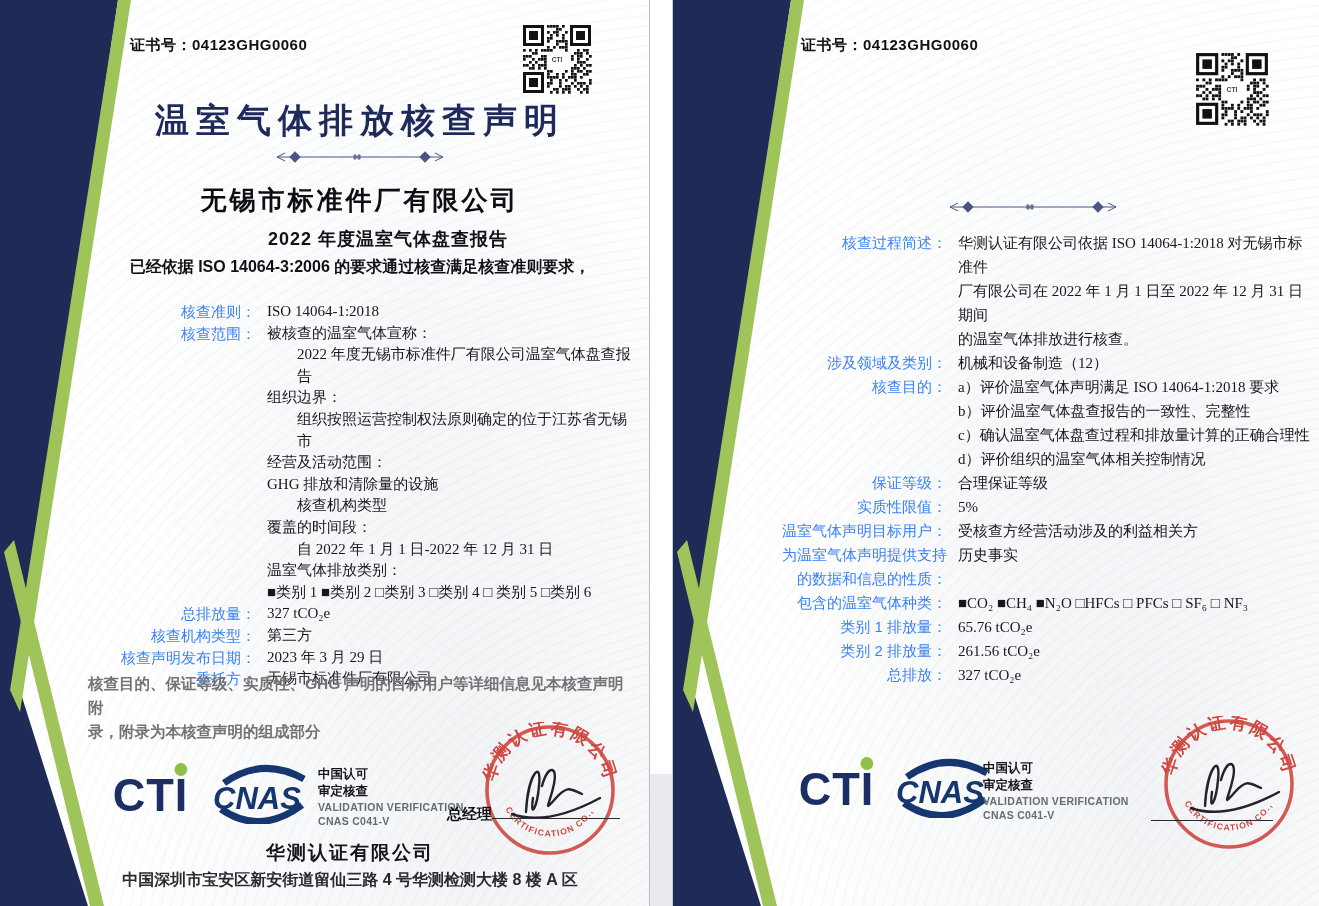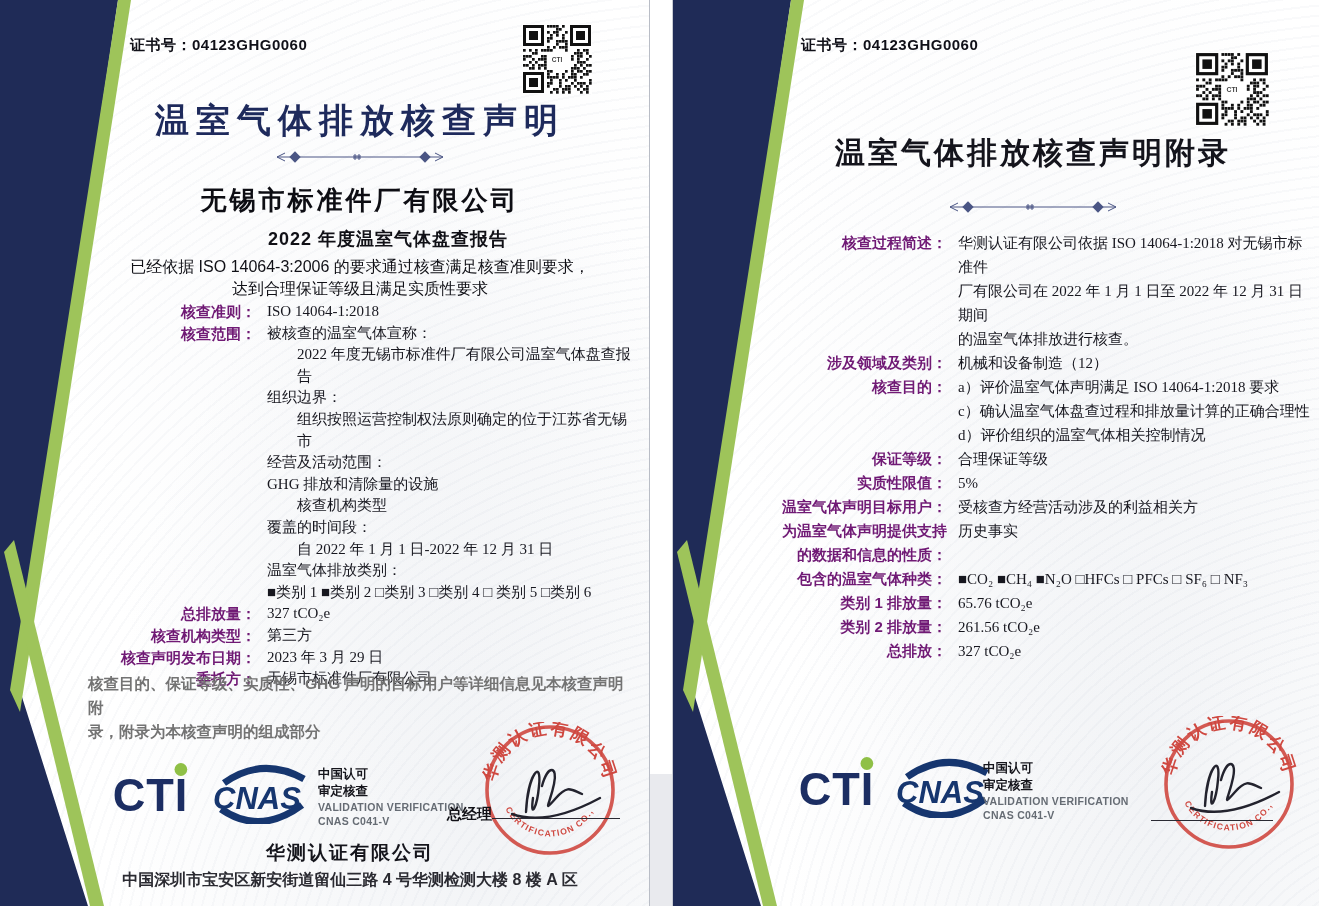--- a/index.html
+++ b/index.html
@@ -43,27 +43,27 @@
   .company{
     position:absolute;left:95px;top:183px;width:530px;text-align:center;z-index:3;
     font-size:26px;font-weight:bold;color:#0d0d13;letter-spacing:3px;
   }
   .report{
     position:absolute;left:95px;top:227px;width:530px;text-align:center;z-index:3;
     font-size:18px;font-weight:bold;color:#101016;letter-spacing:1px;margin-left:28px;
   }
   .stmt{
     position:absolute;left:85px;top:256px;width:550px;text-align:center;z-index:3;
-    font-size:16px;font-weight:normal;color:#101016;line-height:22px;
+    font-size:16px;font-weight:bold;color:#101016;line-height:22px;
   }
   .fields{position:absolute;z-index:3;font-size:15px;color:#17171f;}
   .p1 .fields{left:88px;top:301px;width:545px;line-height:21.6px;}
   .p2 .fields{left:98px;top:231px;width:540px;line-height:24px;}
   .frow{display:flex;align-items:flex-start;}
-  .flab{flex:none;text-align:right;font-weight:bold;color:#701a75;}
+  .flab{flex:none;text-align:right;font-weight:normal;color:#3b82f6;}
   .p1 .flab{width:168px;}
   .p2 .flab{width:176px;}
   .fval{flex:1;margin-left:11px;font-family:"Liberation Serif", serif;}
   .ind{padding-left:30px;}
   .note{
     position:absolute;left:88px;top:672px;width:548px;z-index:3;
     font-size:15.5px;font-weight:bold;color:#737373;line-height:24px;
   }
   
   .cti{position:absolute;z-index:3;font-weight:bold;color:#1c2e63;font-size:46px;
@@ -280,21 +280,20 @@
         <path d="M2,6 L10,2 M2,6 L10,10 M168,6 L160,2 M168,6 L160,10" stroke="#4a5584" stroke-width="1" fill="none"></path>
         <path d="M80,3 L80,9 M84,3 L84,9 M78,5 L86,5 M78,7 L86,7" stroke="#4a5584" stroke-width="1"></path>
       </svg>
     </div>
 
     <div class="company">无锡市标准件厂有限公司</div>
     <div class="report">2022 年度温室气体盘查报告</div>
 
     <div class="stmt">
       <div>已经依据 ISO 14064-3:2006 的要求通过核查满足核查准则要求，</div>
-      <div>达到合理保证等级且满足实质性要求</div>
     </div>
 
     <div class="fields">
       <div class="frow">
         <div class="flab">核查准则：</div>
         <div class="fval">ISO 14064-1:2018</div>
       </div>
       <div class="frow">
         <div class="flab">核查范围：</div>
         <div class="fval">
@@ -534,21 +533,20 @@
         <rect x="48" y="1" width="21" height="21" fill="#111"></rect>
         <rect x="51" y="4" width="15" height="15" fill="#fff"></rect>
         <rect x="54" y="7" width="9" height="9" fill="#111"></rect>
         <rect x="1" y="48" width="21" height="21" fill="#111"></rect>
         <rect x="4" y="51" width="15" height="15" fill="#fff"></rect>
         <rect x="7" y="54" width="9" height="9" fill="#111"></rect>
         <circle cx="35" cy="35" r="8.5" fill="#fff"></circle>
         <text x="35" y="38" font-size="6.5" font-weight="bold" text-anchor="middle" fill="#444" font-family="Liberation Sans, sans-serif">CTI</text>
       </svg>
 
-    <div class="title">温室气体排放核查声明附录</div>
 
     <div class="orn">
       <svg width="170" height="12" viewBox="0 0 170 12">
         <line x1="2" y1="6" x2="168" y2="6" stroke="#4a5584" stroke-width="1"></line>
         <rect x="16" y="2" width="8" height="8" transform="rotate(45 20 6)" fill="#4a5584"></rect>
         <rect x="146" y="2" width="8" height="8" transform="rotate(45 150 6)" fill="#4a5584"></rect>
         <path d="M2,6 L10,2 M2,6 L10,10 M168,6 L160,2 M168,6 L160,10" stroke="#4a5584" stroke-width="1" fill="none"></path>
         <path d="M80,3 L80,9 M84,3 L84,9 M78,5 L86,5 M78,7 L86,7" stroke="#4a5584" stroke-width="1"></path>
       </svg>
     </div>
@@ -563,20 +561,21 @@
         </div>
       </div>
       <div class="frow">
         <div class="flab">涉及领域及类别：</div>
         <div class="fval">机械和设备制造（12）</div>
       </div>
       <div class="frow">
         <div class="flab">核查目的：</div>
         <div class="fval">
           <div>a）评价温室气体声明满足 ISO 14064-1:2018 要求</div>
+          <div>b）评价温室气体盘查报告的一致性、完整性</div>
           <div>c）确认温室气体盘查过程和排放量计算的正确合理性</div>
           <div>d）评价组织的温室气体相关控制情况</div>
         </div>
       </div>
       <div class="frow">
         <div class="flab">保证等级：</div>
         <div class="fval">合理保证等级</div>
       </div>
       <div class="frow">
         <div class="flab">实质性限值：</div>

